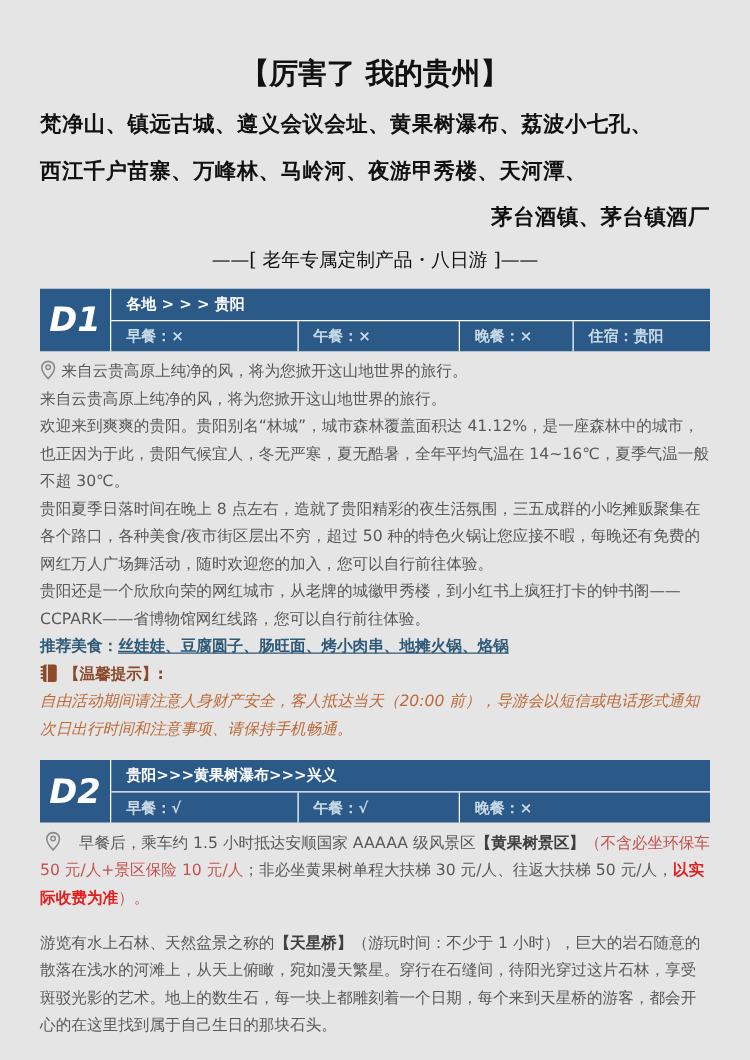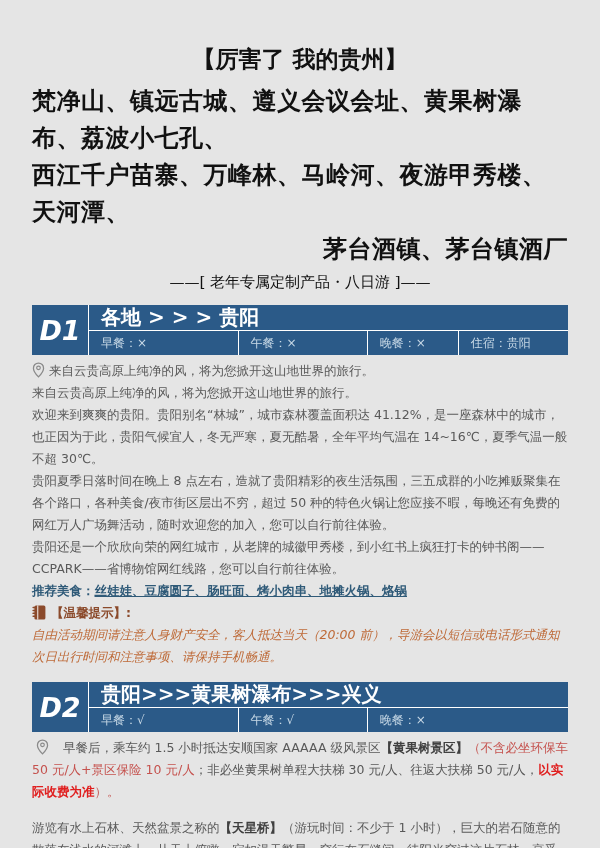--- a/index.html
+++ b/index.html
@@ -10,21 +10,21 @@
     font-family:"DejaVu Sans","Liberation Sans",sans-serif;
   }
   
   .doc-title{
     font-family:"DejaVu Serif","Liberation Serif",serif;
     font-size:23px;font-weight:700;color:#111;
     text-align:center;line-height:30px;margin:0 0 8px 0;
   }
   .doc-subtitle{
     font-family:"DejaVu Serif","Liberation Serif",serif;
-    font-size:24px;font-weight:700;color:#111;
+    font-size:17px;font-weight:700;color:#111;
     line-height:37px;margin:0;letter-spacing:0.5px;
   }
   .doc-subtitle .sub-line{display:block;text-align:left;}
   .doc-subtitle .sub-line.centered{text-align:right;}
   .doc-tagline{
     font-family:"DejaVu Serif","Liberation Serif",serif;
     font-size:15px;font-weight:400;color:#111;
     text-align:center;line-height:22px;margin:4px 0 12px 0;
   }
   
@@ -32,27 +32,27 @@
   .day-code{
     width:56px;flex:0 0 56px;border-right:1px solid #ffffff;
     display:flex;align-items:center;justify-content:center;
     color:#ffffff;font-size:27px;font-weight:700;font-style:italic;
     font-family:"DejaVu Sans","Liberation Sans",sans-serif;
   }
   .day-right{flex:1;min-width:0;}
   .day-route{
     border-bottom:1px solid #ffffff;color:#ffffff;
     font-family:"DejaVu Serif","Liberation Serif",serif;
-    font-weight:700;font-size:20px;line-height:25px;height:25px;
+    font-weight:700;font-size:12px;line-height:25px;height:25px;
     padding:0 12px;white-space:nowrap;overflow:hidden;
   }
   .day-meals{display:flex;color:#C9DAE7;font-size:12px;}
   .day-meals .meal-cell{
     line-height:24px;height:24px;padding:0 12px;box-sizing:border-box;
-    white-space:nowrap;overflow:hidden;
+    white-space:nowrap;overflow:hidden;font-weight:bold;
   }
   .meal-cell.m1{flex:0 0 26%;}
   .meal-cell.m2{flex:0 0 27%;border-left:1px solid #fff;margin-left:24px;}
   .meal-cell.m3{flex:0 0 19%;border-left:1px solid #fff;}
   .meal-cell.m4{flex:1;border-left:1px solid #fff;}
   
   .day-section{padding-top:5px;color:#595959;font-size:12.5px;line-height:22px;}
   .day-section p{margin:0;}
   .pin-icon{vertical-align:-3px;margin-right:4px;}
   .pin-icon.indented{margin-right:14px;margin-left:4px;}

